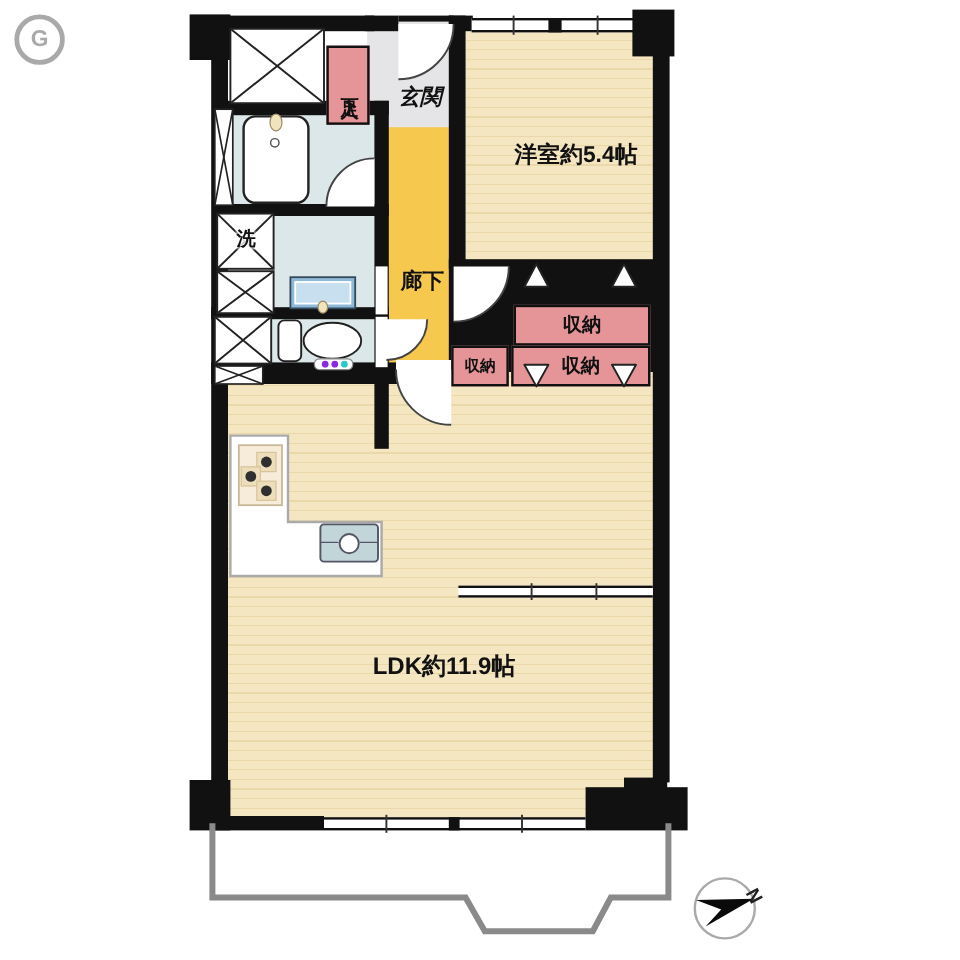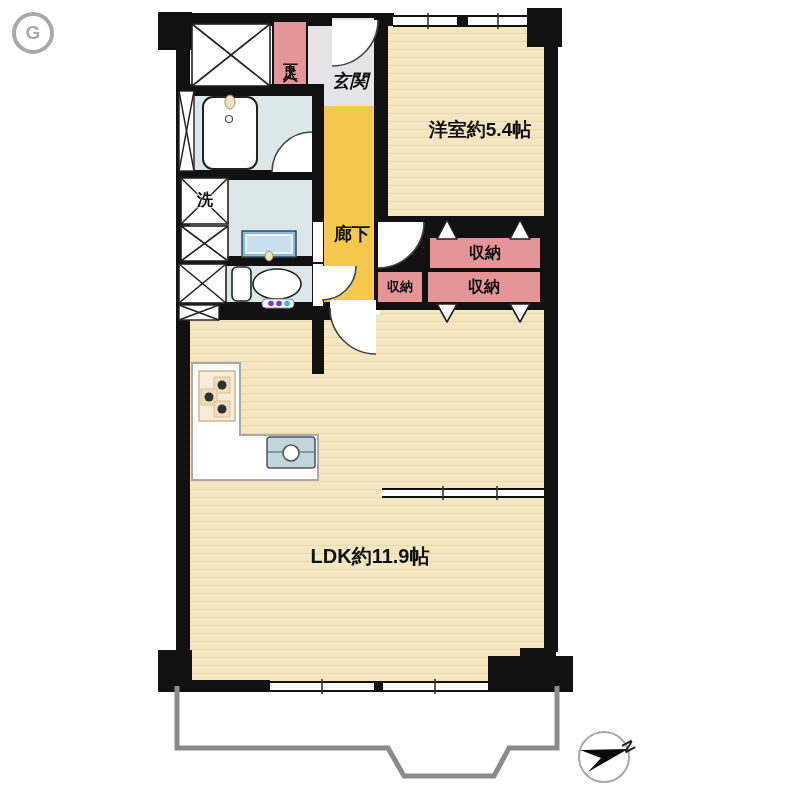--- a/index.html
+++ b/index.html
@@ -6,21 +6,21 @@
   #plan{position:relative;width:800px;height:800px;background:#fff;overflow:hidden;
         font-family:"Liberation Sans","DejaVu Sans",sans-serif;}
   .abs{position:absolute;}
   .wall{position:absolute;background:#111;}
   .wood{position:absolute;background:repeating-linear-gradient(180deg,#f4e6c1 0px,#f4e6c1 7px,#ead8ab 7px,#ead8ab 8px);}
   .wet{position:absolute;background:#dbe7e8;}
   .gray{position:absolute;background:#e5e5e7;}
   .yellow{position:absolute;background:#f6c94e;}
   .whitebox{position:absolute;background:#fff;}
   .pink{position:absolute;background:#e59598;border:2.5px solid #111;box-sizing:border-box;
-        display:flex;align-items:center;justify-content:center;}
+        display:flex;align-items:center;justify-content:center;margin-top:18px;}
   .win{position:absolute;background:#fff;border-top:2.5px solid #111;border-bottom:2.5px solid #111;box-sizing:border-box;}
   .lbl{position:absolute;font-weight:700;color:#111;text-align:center;line-height:1.1;}
   .halo{text-shadow:0 0 3px #fff,0 0 3px #fff,0 0 3px #fff,0 0 3px #fff;}
   .vtext{writing-mode:vertical-rl;text-orientation:upright;letter-spacing:1px;}
   .storelbl{font-weight:700;color:#111;}
   #logo{position:absolute;left:12px;top:12px;display:flex;align-items:center;gap:8px;color:#a9a9a9;}
   #logo .ring{width:34px;height:34px;border:4px solid #a9a9a9;border-radius:50%;
         display:flex;align-items:center;justify-content:center;font-weight:700;font-size:19px;}
   #logo .words{font-weight:700;font-size:15px;letter-spacing:.5px;line-height:1.12;}
   svg text{font-family:"Liberation Sans","DejaVu Sans",sans-serif;}

